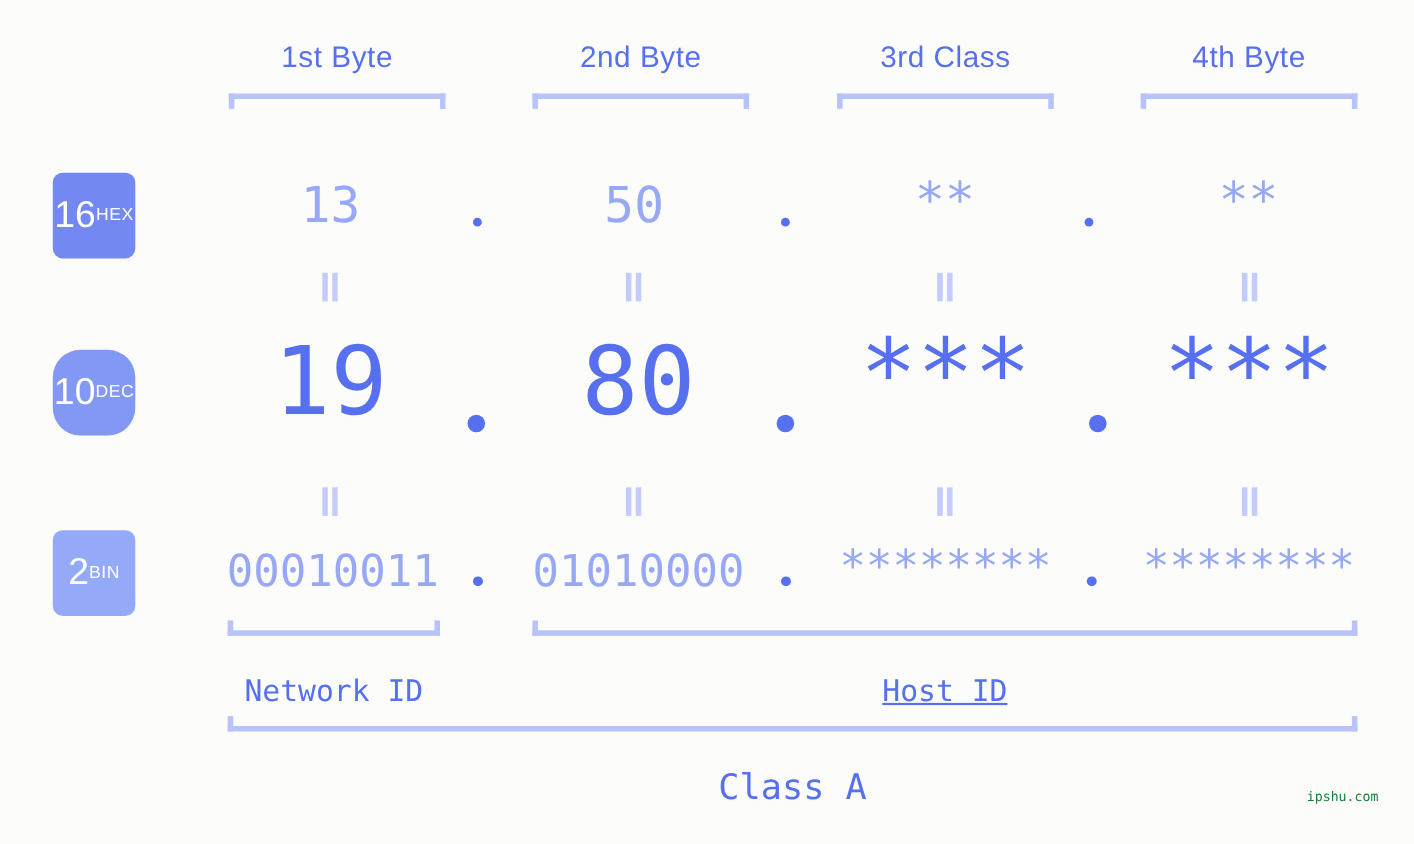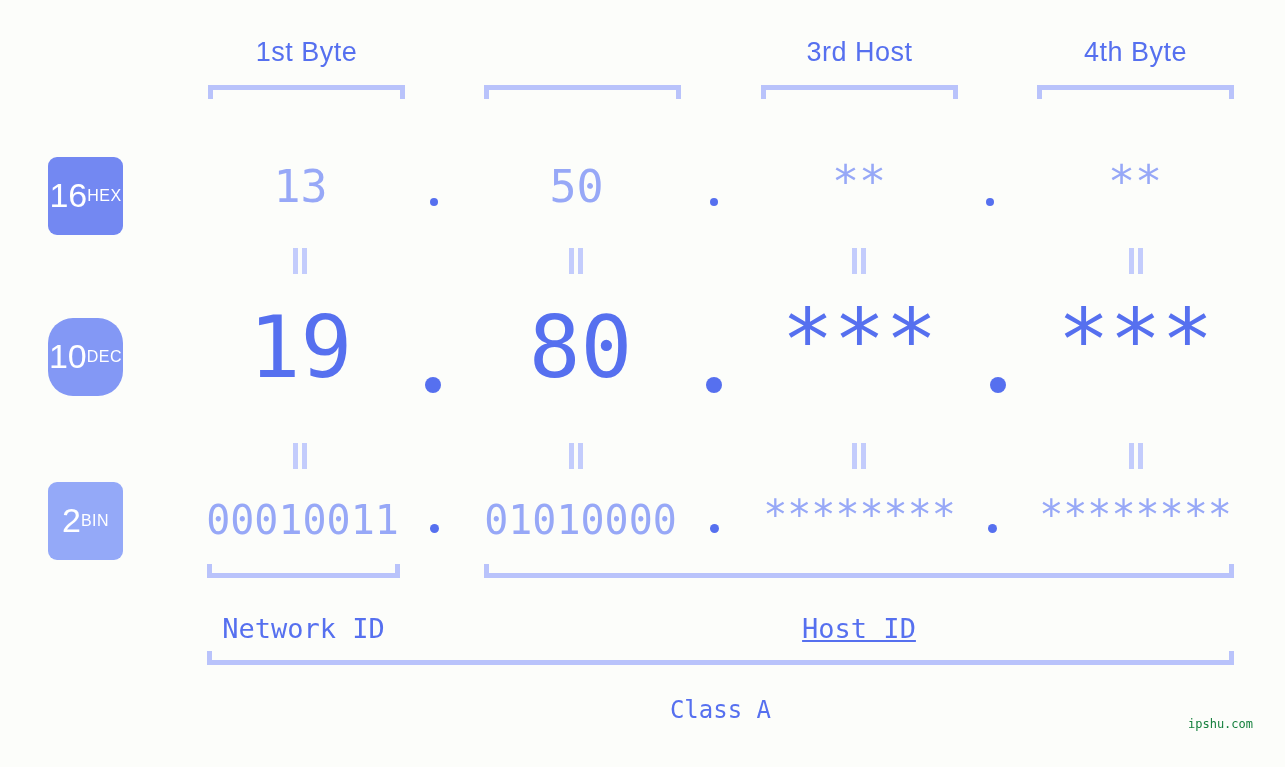--- a/index.html
+++ b/index.html
@@ -117,40 +117,41 @@
     position: absolute;
     font-family: "DejaVu Sans Mono", monospace;
     font-size: 27px;
     color: #5670ef;
     white-space: nowrap;
     text-align: center;
   }
   .class-label {
     position: absolute;
     font-family: "DejaVu Sans Mono", monospace;
-    font-size: 24px;
+    font-size: 32px;
     color: #5670ef;
     white-space: nowrap;
     text-align: center;
   }
   .watermark {
     position: absolute;
     font-family: "DejaVu Sans Mono", monospace;
     font-size: 12px;
     color: #15803d;
     white-space: nowrap;
   }
 </style>
 </head>
 <body>
 
 <div id="stage">
 
   <div class="byte-label" style="left:208px; top:37px; width:197px;">1st Byte</div>
-  <div class="byte-label" style="left:761px; top:37px; width:197px;">3rd Host</div>
+  <div class="byte-label" style="left:484px; top:37px; width:197px;">2nd Byte</div>
+  <div class="byte-label" style="left:761px; top:37px; width:197px;">3rd Class</div>
   <div class="byte-label" style="left:1037px; top:37px; width:197px;">4th Byte</div>
 
   <div class="bracket-down" style="left:208px; top:85px; width:197px;"></div>
   <div class="bracket-down" style="left:484px; top:85px; width:197px;"></div>
   <div class="bracket-down" style="left:761px; top:85px; width:197px;"></div>
   <div class="bracket-down" style="left:1037px; top:85px; width:197px;"></div>
 
   <div class="base-badge badge-hex" style="left:48px; top:157px;">
     <span class="num">16</span>
     <span class="nm">HEX</span>

